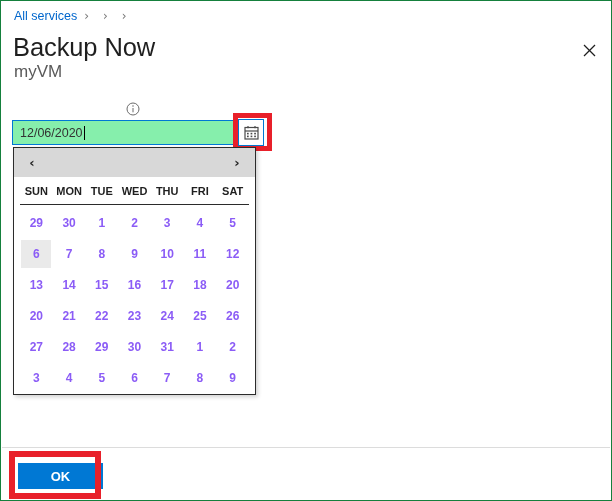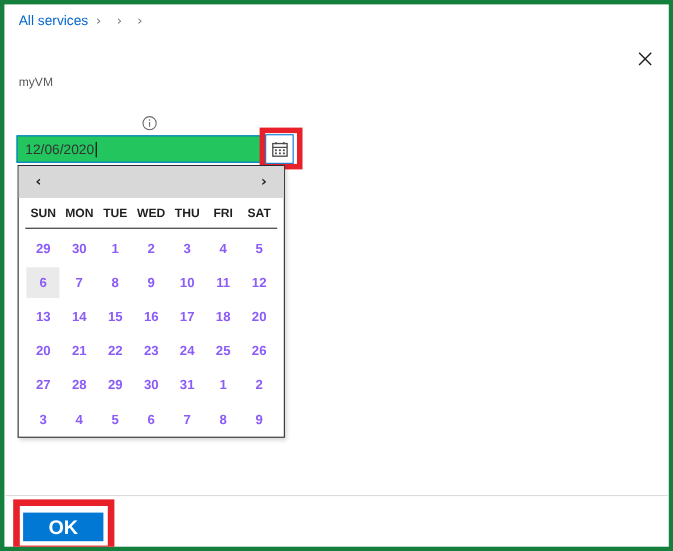--- a/index.html
+++ b/index.html
@@ -9,21 +9,21 @@
   }
   body {
     font-family: "Liberation Sans", sans-serif;
     -webkit-font-smoothing: antialiased;
   }
   .page {
     position: relative;
     width: 612px;
     height: 501px;
     background: #ffffff;
-    border: 4px solid #15803d;
+    border: 1px solid #15803d;
     box-sizing: border-box;
     overflow: hidden;
   }
 
   
   .breadcrumb {
     position: absolute;
     left: 13px;
     top: 7px;
     display: flex;
@@ -51,21 +51,21 @@
     font-size: 25.5px;
     font-weight: 400;
     color: #1f1f1f;
     letter-spacing: -0.1px;
     line-height: 30px;
   }
   .subtitle {
     position: absolute;
     left: 13px;
     top: 64px;
-    font-size: 11px;
+    font-size: 17px;
     color: #5a5a5a;
     line-height: 14px;
   }
   .close-btn {
     position: absolute;
     right: 9px;
     top: 36px;
     width: 26px;
     height: 26px;
     display: flex;
@@ -95,21 +95,21 @@
   }
   .info-icon svg { display: block; }
 
   .input-wrap {
     position: absolute;
     left: 11px;
     top: 119px;
     width: 232px;
     height: 25px;
     border: 1px solid #0078d4;
-    background: #22c55e;
+    background: #86efac;
     box-sizing: border-box;
     display: flex;
     align-items: center;
   }
   .input-value {
     font-size: 12.5px;
     color: #333333;
     padding-left: 7px;
     line-height: 16px;
     white-space: nowrap;
@@ -232,25 +232,25 @@
     left: 1px;
     right: 1px;
     top: 446px;
     height: 1px;
     background: #dcdcdc;
   }
   .ok-btn {
     position: absolute;
     left: 17px;
     top: 462px;
-    width: 73px;
+    width: 85px;
     height: 26px;
     background: #0078d4;
     color: #ffffff;
-    font-size: 18px;
+    font-size: 13px;
     font-weight: bold;
     display: flex;
     align-items: center;
     justify-content: center;
     cursor: pointer;
     border: none;
     font-family: "Liberation Sans", sans-serif;
   }
   .ann-ok {
     position: absolute;
@@ -268,20 +268,21 @@
 
 <div class="page">
 
   <div class="breadcrumb">
     <span class="crumb-link">All services</span>
     <span class="crumb-sep">›</span>
     <span class="crumb-sep">›</span>
     <span class="crumb-sep">›</span>
   </div>
 
+  <div class="title">Backup Now</div>
   <div class="subtitle">myVM</div>
 
   <div class="close-btn">
     <span>
       <svg width="13" height="13" viewBox="0 0 13 13">
         <line x1="1" y1="1" x2="12" y2="12" stroke="currentColor" stroke-width="1.3"></line>
         <line x1="12" y1="1" x2="1" y2="12" stroke="currentColor" stroke-width="1.3"></line>
       </svg>
     </span>
   </div>

